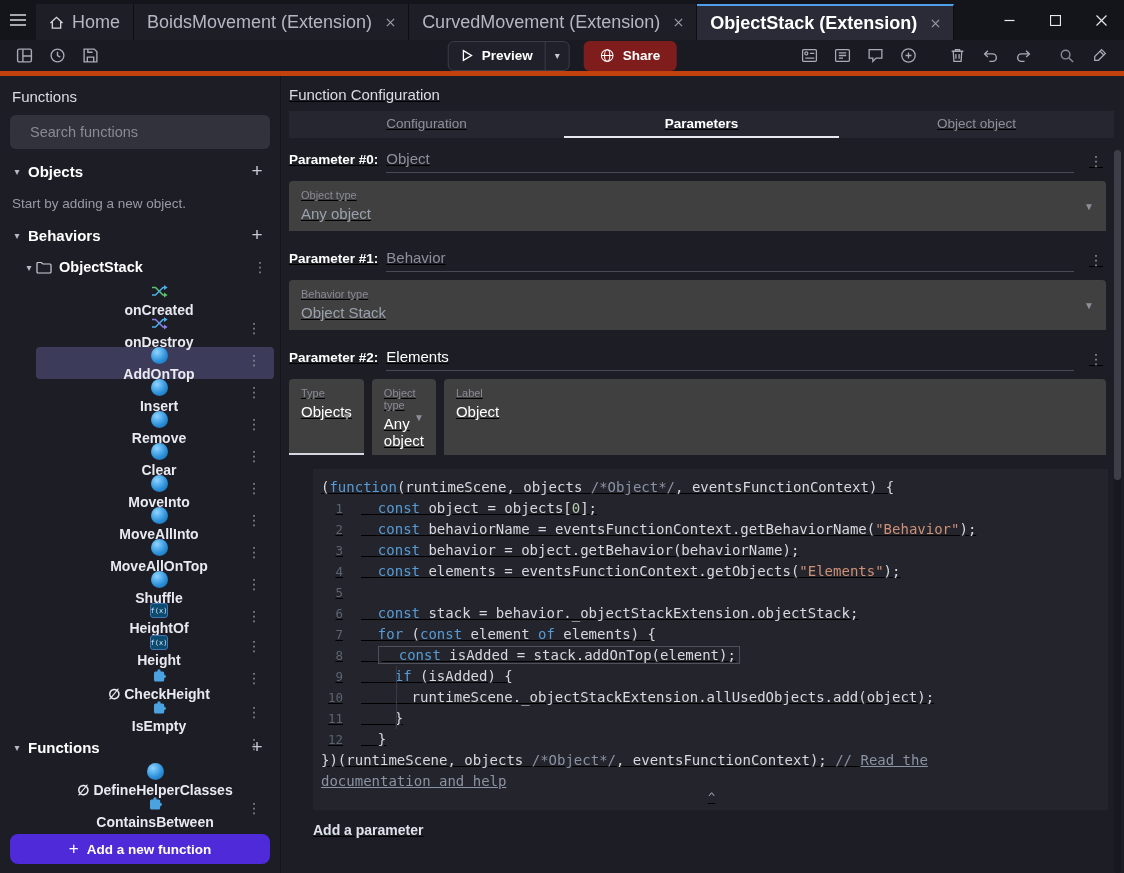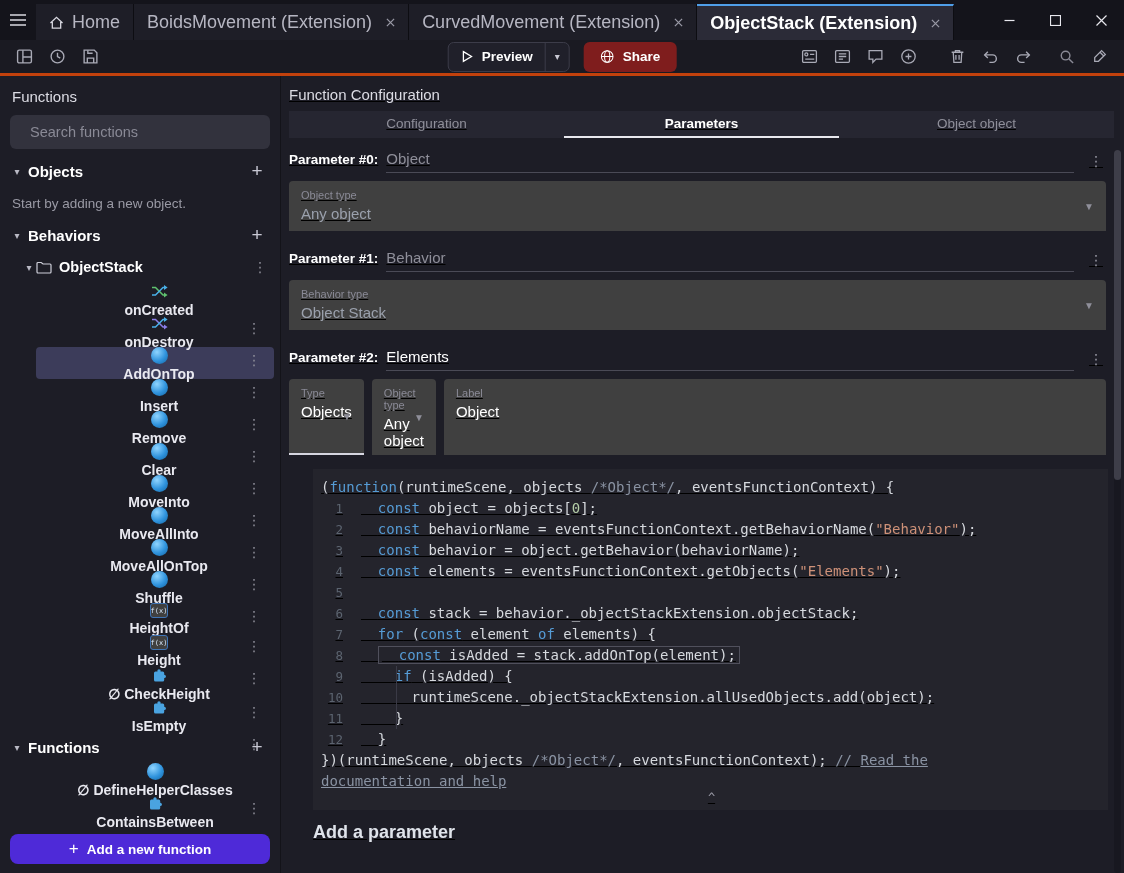--- a/index.html
+++ b/index.html
@@ -9,21 +9,21 @@
   .titlebar { height:40px; background:#14141b; display:flex; align-items:stretch; }
   .hamburger { width:36px; display:flex; align-items:center; justify-content:center; }
   .tabstrip { display:flex; align-items:stretch; }
   .tab { display:flex; align-items:center; gap:8px; padding:0 13px; background:#1e1e27; border-right:1px solid #0d0d12; color:#b6b6c2; font-size:18px; margin-top:4px; }
   .tab.active { background:#2b2b37; color:#fff; font-weight:bold; border-top:2px solid #4f9ee8; }
   .tab .close { margin-left:6px; display:flex; align-items:center; }
   .wincontrols { margin-left:auto; display:flex; }
   .winbtn { width:46px; display:flex; align-items:center; justify-content:center; }
 
   
-  .toolbar { height:36px; background:#1a1a22; display:flex; align-items:center; position:relative; padding:0 10px; border-bottom:3px solid #c2410c; }
+  .toolbar { height:36px; background:#1a1a22; display:flex; align-items:center; position:relative; padding:0 10px; border-bottom:5px solid #c2410c; }
   .tool-group, .right-group { display:flex; gap:4px; align-items:center; }
   .right-group { margin-left:auto; }
   .tool-btn { width:29px; height:28px; display:flex; align-items:center; justify-content:center; border-radius:4px; }
   .right-group .tool-btn:nth-child(5) { margin-left:16px; }
   .right-group .tool-btn:nth-child(8) { margin-left:10px; }
   .center-group { position:absolute; left:50%; transform:translateX(-50%); display:flex; gap:14px; align-items:center; }
   .preview-btn { display:flex; align-items:stretch; height:30px; border:1px solid #3c3c49; border-radius:6px; background:#20202a; color:#fff; overflow:hidden; }
   .preview-main { display:flex; gap:8px; align-items:center; padding:0 12px; font-size:13.5px; font-weight:bold; }
   .preview-caret { padding:0 9px; border-left:1px solid #3c3c49; color:#c9c9d4; font-size:10px; display:flex; align-items:center; }
   .share-btn { display:flex; gap:8px; align-items:center; height:30px; padding:0 16px; background:#7f1d1d; border-radius:6px; color:#fff; font-size:13.5px; font-weight:bold; }
@@ -47,21 +47,21 @@
   .trow.hint { padding-left:12px; color:#9a9aa5; font-size:13.5px; }
   .trow.group { padding-left:22px; }
   .trow.group .glabel { font-weight:bold; color:#fff; font-size:14.5px; margin-left:7px; }
   .kebab { margin-left:auto; margin-right:12px; color:#8f8f9a; font-size:14px; width:16px; text-align:center; flex:none; }
   .item { margin:0 6px 0 36px; padding-left:8px; border-radius:4px; height:32px; display:flex; gap:2px;flex-direction:column; }
   .item.l1 { margin-left:28px; }
   .item.selected { background:#3c3c5a; }
   .ilabel { color:#e9e9f0; font-size:14px; font-weight:bold; white-space:nowrap; }
   .ic { width:17px; height:17px; flex:none; display:flex; align-items:center; justify-content:center; }
   .ic-fn { border-radius:50%; background:radial-gradient(circle at 35% 30%, #8fd4ff, #2f93dd 55%, #14639f); }
-  .ic-fx { width:18px; height:15px; border-radius:3px; background:#404040; border:1px solid #3f74b5; color:#d6e6fa; font-size:7px; font-family:"DejaVu Sans Mono",monospace; }
+  .ic-fx { width:18px; height:15px; border-radius:3px; background:#0c4a6e; border:1px solid #3f74b5; color:#d6e6fa; font-size:7px; font-family:"DejaVu Sans Mono",monospace; }
   .addfn-btn { margin:6px 10px 9px; height:30px; background:#4e2ad8; border-radius:8px; color:#fff; display:flex; align-items:center; justify-content:center; gap:8px; font-size:13.5px; font-weight:bold; flex:none; }
   .addfn-btn .pl { font-size:17px; font-weight:400; }
 
   
   .main-title { padding:10px 8px 6px; font-size:15px; color:#dcdce4; }
   .main-tabs { margin:2px 10px 0 8px; height:27px; background:#262631; display:flex; flex:none; }
   .mtab { flex:1; display:flex; align-items:center; justify-content:center; font-size:13.5px; color:#8f8f9a; border-bottom:2px solid transparent; }
   .mtab.active { color:#fff; font-weight:bold; border-bottom-color:#e8e8ee; }
   .params { padding:12px 18px 0 8px; flex:none; }
   .prow { display:flex; align-items:flex-end; margin-top:18px; }
@@ -86,21 +86,21 @@
   .gut { width:40px; text-align:right; padding-right:18px; color:#5c6470; flex:none; font-size:12.5px; }
   .ct { white-space:pre; }
   .c-kw { color:#569cd6; }
   .c-str { color:#ce9178; }
   .c-cm { color:#8a93a3; }
   .c-num { color:#b5cea8; }
   .c-lk { color:#8a93a3; text-decoration:underline; }
   .cline.guide::before { content:""; position:absolute; left:75px; top:0; bottom:0; border-left:1px solid #3a3a46; }
   .abox { border:1px solid #50505c; padding:0 3px; }
   .code-caret { text-align:center; color:#9a9aa6; font-size:12px; height:16px; line-height:13px; }
-  .add-param { margin:12px 16px 0 32px; color:#dfe3ea; font-weight:bold; font-size:18px; }
+  .add-param { margin:12px 16px 0 32px; color:#dfe3ea; font-weight:bold; font-size:14px; }
 
   
   .vscroll { position:absolute; right:3px; top:74px; bottom:0; width:7px; background:#181820; border-radius:4px; }
   .vthumb { position:absolute; top:0; left:0; right:0; height:330px; background:#3e3e49; border-radius:4px; }
 
   .svgwrap { display:flex; align-items:center; justify-content:center; }
   svg { display:block; }
 </style>
 </head>
 <body>

